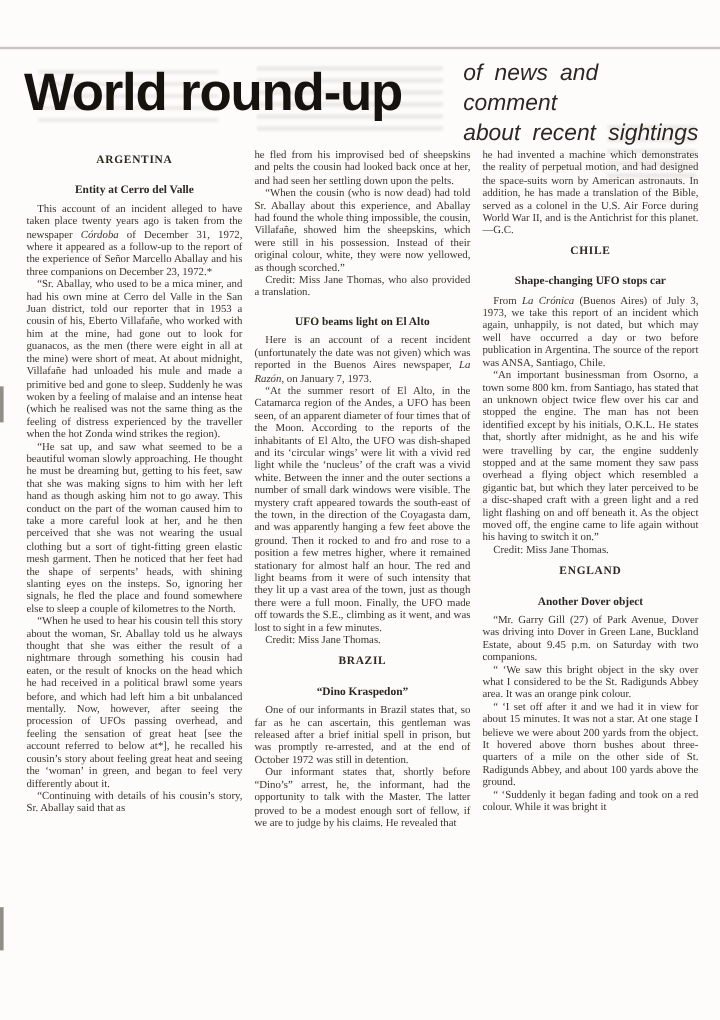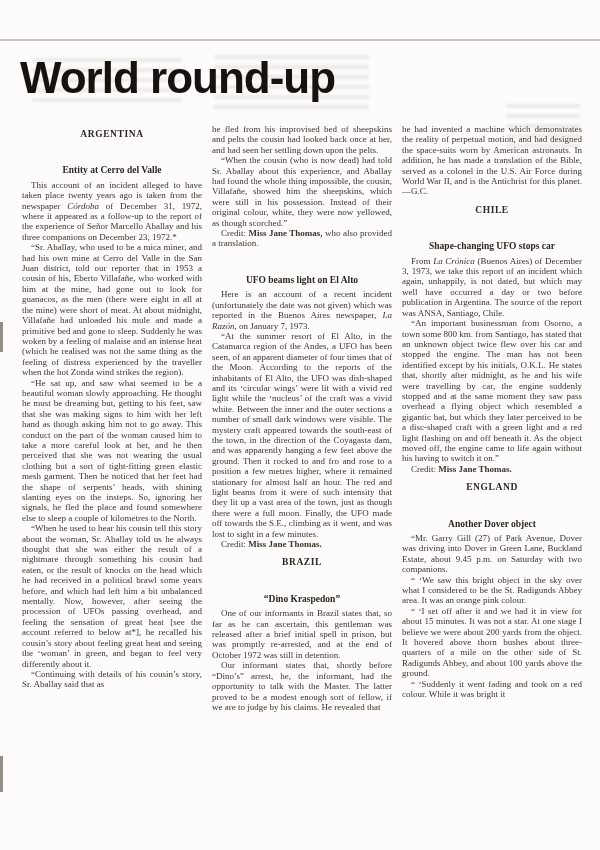--- a/index.html
+++ b/index.html
@@ -29,37 +29,41 @@
     font-family:"Liberation Sans", sans-serif;font-style:italic;
     font-size:19px;line-height:1.32;color:#2c2823;word-spacing:5px;
   }
 
   main{position:absolute;top:114px;left:22px;width:560px;display:flex;gap:10px;}
   .col{width:180px;text-align:justify;font-size:9px;line-height:10.4px;color:#3a352d;}
   .col p{margin:0;text-indent:9px;}
   .col p.noindent{text-indent:0;margin-top:10px;}
   h2.country{font-size:9.5px;font-weight:bold;text-align:center;margin:8px 0 9px;letter-spacing:.6px;color:#2b2721;text-indent:0;}
   .col h2.country:first-child{margin-top:15px;}
-  h3.article-title{font-size:9.5px;font-weight:bold;text-align:center;margin:26px 0 4px;color:#2b2721;text-indent:0;}
+  h3.article-title{font-size:9.5px;font-weight:bold;text-align:center;margin:15px 0 4px;color:#2b2721;text-indent:0;}
   .it{font-style:italic;}
-  .bd{font-weight:bold;}
+  .bd{font-weight:normal;}
 </style>
 </head>
 <body>
 
 <div class="page">
   <div class="top-rule"></div>
   <div class="ghost g1"></div>
   <div class="ghost g2"></div>
   <div class="ghost g3"></div>
   <div class="edge-mark m1"></div>
   <div class="edge-mark m2"></div>
 
   <header>
     <h1 class="masthead">World round-up</h1>
+    <div class="subtitle">
+      <div>of news and comment</div>
+      <div>about recent sightings</div>
+    </div>
   </header>
 
   <main>
     <div class="col">
         <h2 class="country">ARGENTINA</h2>
         <h3 class="article-title">Entity at Cerro del Valle</h3>
         <p><span class="">This account of an incident alleged to have taken place twenty years ago is taken from the newspaper </span><span class="it">Córdoba</span><span class=""> of December 31, 1972, where it appeared as a follow-up to the report of the experience of Señor Marcello Aballay and his three companions on December 23, 1972.*</span></p>
         <p><span class="">“Sr. Aballay, who used to be a mica miner, and had his own mine at Cerro del Valle in the San Juan district, told our reporter that in 1953 a cousin of his, Eberto Villafañe, who worked with him at the mine, had gone out to look for guanacos, as the men (there were eight in all at the mine) were short of meat. At about midnight, Villafañe had unloaded his mule and made a primitive bed and gone to sleep. Suddenly he was woken by a feeling of malaise and an intense heat (which he realised was not the same thing as the feeling of distress experienced by the traveller when the hot Zonda wind strikes the region).</span></p>
         <p><span class="">“He sat up, and saw what seemed to be a beautiful woman slowly approaching. He thought he must be dreaming but, getting to his feet, saw that she was making signs to him with her left hand as though asking him not to go away. This conduct on the part of the woman caused him to take a more careful look at her, and he then perceived that she was not wearing the usual clothing but a sort of tight-fitting green elastic mesh garment. Then he noticed that her feet had the shape of serpents’ heads, with shining slanting eyes on the insteps. So, ignoring her signals, he fled the place and found somewhere else to sleep a couple of kilometres to the North.</span></p>
         <p><span class="">“When he used to hear his cousin tell this story about the woman, Sr. Aballay told us he always thought that she was either the result of a nightmare through something his cousin had eaten, or the result of knocks on the head which he had received in a political brawl some years before, and which had left him a bit unbalanced mentally. Now, however, after seeing the procession of UFOs passing overhead, and feeling the sensation of great heat [see the account referred to below at*], he recalled his cousin’s story about feeling great heat and seeing the ‘woman’ in green, and began to feel very differently about it.</span></p>
@@ -75,24 +79,24 @@
         <p><span class="">Credit: </span><span class="bd">Miss Jane Thomas.</span></p>
         <h2 class="country">BRAZIL</h2>
         <h3 class="article-title">“Dino Kraspedon”</h3>
         <p><span class="">One of our informants in Brazil states that, so far as he can ascertain, this gentleman was released after a brief initial spell in prison, but was promptly re-arrested, and at the end of October 1972 was still in detention.</span></p>
         <p><span class="">Our informant states that, shortly before “Dino’s” arrest, he, the informant, had the opportunity to talk with the Master. The latter proved to be a modest enough sort of fellow, if we are to judge by his claims. He revealed that</span></p>
       </div>
     <div class="col">
         <p class="noindent"><span class="">he had invented a machine which demonstrates the reality of perpetual motion, and had designed the space-suits worn by American astronauts. In addition, he has made a translation of the Bible, served as a colonel in the U.S. Air Force during World War II, and is the Antichrist for this planet.—G.C.</span></p>
         <h2 class="country">CHILE</h2>
         <h3 class="article-title">Shape-changing UFO stops car</h3>
-        <p><span class="">From </span><span class="it">La Crónica</span><span class=""> (Buenos Aires) of December 3, 1973, we take this report of an incident which again, unhappily, is not dated, but which may well have occurred a day or two before publication in Argentina. The source of the report was ANSA, Santiago, Chile.</span></p>
+        <p><span class="">From </span><span class="it">La Crónica</span><span class=""> (Buenos Aires) of July 3, 1973, we take this report of an incident which again, unhappily, is not dated, but which may well have occurred a day or two before publication in Argentina. The source of the report was ANSA, Santiago, Chile.</span></p>
         <p><span class="">“An important businessman from Osorno, a town some 800 km. from Santiago, has stated that an unknown object twice flew over his car and stopped the engine. The man has not been identified except by his initials, O.K.L. He states that, shortly after midnight, as he and his wife were travelling by car, the engine suddenly stopped and at the same moment they saw pass overhead a flying object which resembled a gigantic bat, but which they later perceived to be a disc-shaped craft with a green light and a red light flashing on and off beneath it. As the object moved off, the engine came to life again without his having to switch it on.”</span></p>
         <p><span class="">Credit: </span><span class="bd">Miss Jane Thomas.</span></p>
         <h2 class="country">ENGLAND</h2>
         <h3 class="article-title">Another Dover object</h3>
         <p><span class="">“Mr. Garry Gill (27) of Park Avenue, Dover was driving into Dover in Green Lane, Buckland Estate, about 9.45 p.m. on Saturday with two companions.</span></p>
         <p><span class="">“ ‘We saw this bright object in the sky over what I considered to be the St. Radigunds Abbey area. It was an orange pink colour.</span></p>
         <p><span class="">“ ‘I set off after it and we had it in view for about 15 minutes. It was not a star. At one stage I believe we were about 200 yards from the object. It hovered above thorn bushes about three-quarters of a mile on the other side of St. Radigunds Abbey, and about 100 yards above the ground.</span></p>
-        <p><span class="">“ ‘Suddenly it went fading and took on a red colour. While it was bright it</span></p>
+        <p><span class="">“ ‘Suddenly it began fading and took on a red colour. While it was bright it</span></p>
       </div>
   </main>
 </div>
 
 </body></html>

